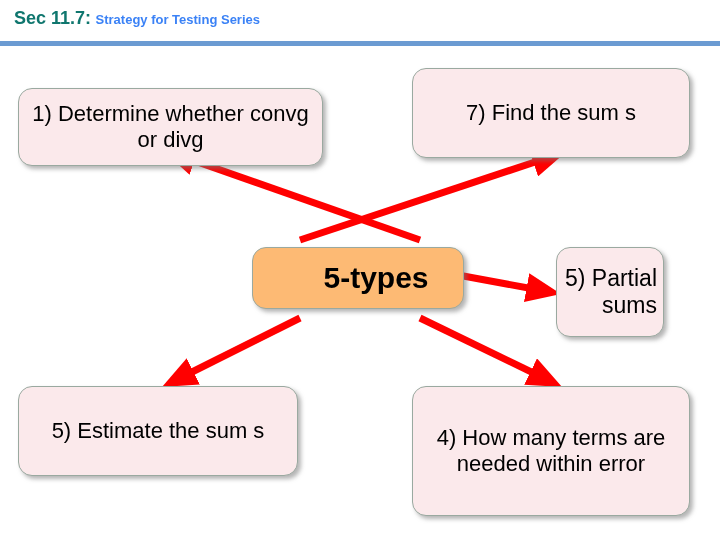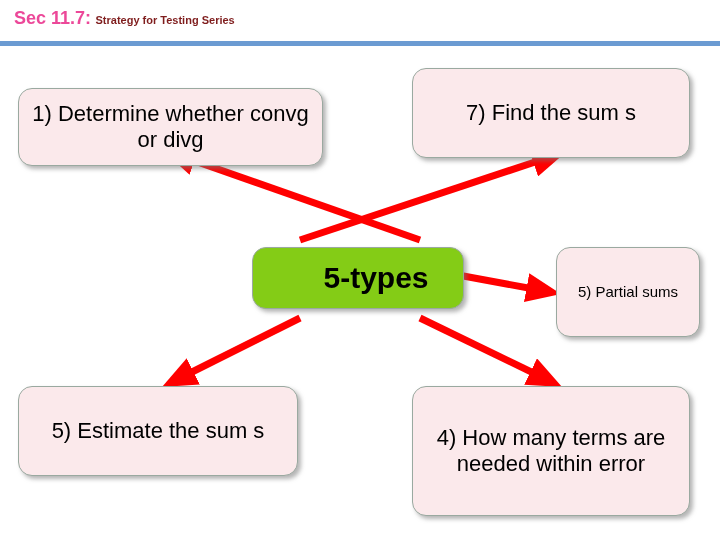--- a/index.html
+++ b/index.html
@@ -27,29 +27,29 @@
     width: 720px;
     height: 34px;
   }
   .header-text {
     position: absolute;
     left: 14px;
     top: 2px;
     white-space: nowrap;
   }
   .sec-label {
-    color: #ec4899;
+    color: #0f766e;
     font-weight: bold;
     font-size: 18px;
     vertical-align: baseline;
   }
   .sec-sub {
-    color: #7f1d1d;
+    color: #3b82f6;
     font-weight: bold;
-    font-size: 11px;
+    font-size: 13px;
     vertical-align: baseline;
   }
   .header-rule {
     position: absolute;
     left: 0;
     top: 35px;
     width: 720px;
     height: 5px;
     background: #6b9bd2;
   }
@@ -65,21 +65,21 @@
     justify-content: center;
     text-align: center;
     color: #000000;
     box-shadow: 3px 3px 4px rgba(120,120,120,0.55);
     z-index: 3;
   }
   .box-pink {
     background: #fbe9eb;
   }
   .box-yellow {
-    background: #84cc16;
+    background: #fdba74;
     padding-left: 36px;
   }
   .box-text {
     display: block;
     line-height: 1.18;
     padding: 0 6px;
   }
 
   #box-1 {
     left: 18px;
@@ -100,23 +100,24 @@
     left: 252px;
     top: 247px;
     width: 212px;
     height: 62px;
     font-size: 30px;
     font-weight: bold;
   }
   #box-5 {
     left: 556px;
     top: 247px;
-    width: 144px;
+    width: 108px;
     height: 90px;
-    font-size: 15px;
+    font-size: 23px;
+    text-align: right;
   }
   #box-3 {
     left: 18px;
     top: 386px;
     width: 280px;
     height: 90px;
     font-size: 22px;
   }
   #box-4 {
     left: 412px;

